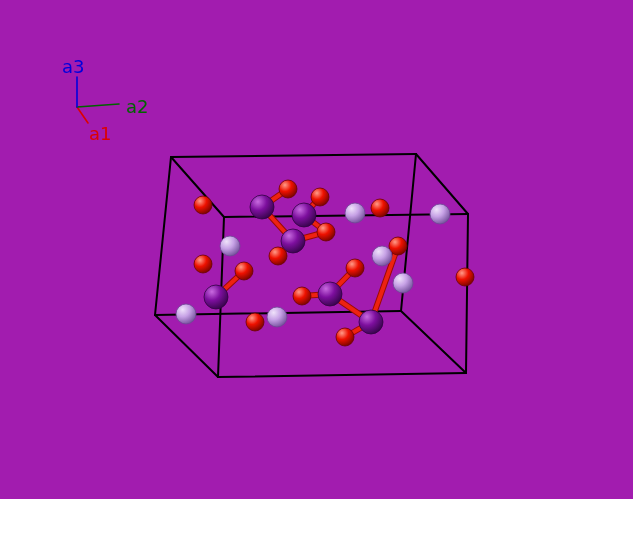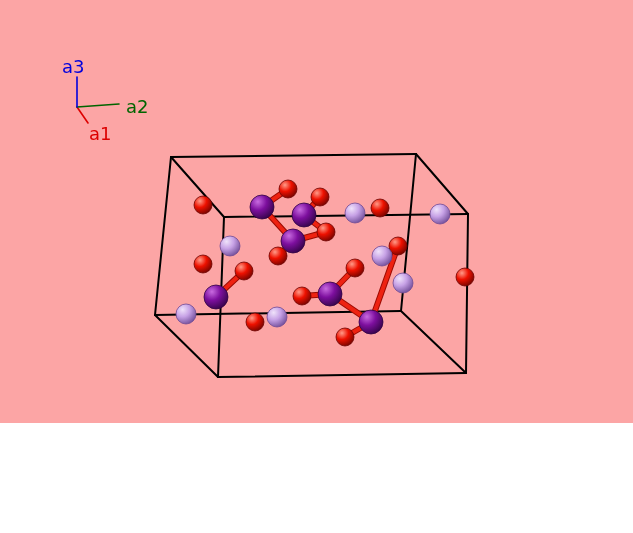--- a/index.html
+++ b/index.html
@@ -4,22 +4,22 @@
 <style>
   html, body {
     margin: 0;
     padding: 0;
     background: #ffffff;
     font-family: "DejaVu Sans", "Liberation Sans", sans-serif;
   }
   .stage {
     position: relative;
     width: 633px;
-    height: 423px;
-    background: #fca5a5;
+    height: 499px;
+    background: #a21caf;
     overflow: hidden;
   }
   svg { display: block; }
   .axis-label {
     font-family: "DejaVu Sans", "Liberation Sans", sans-serif;
     font-size: 18px;
   }
 </style>
 </head>
 <body>

